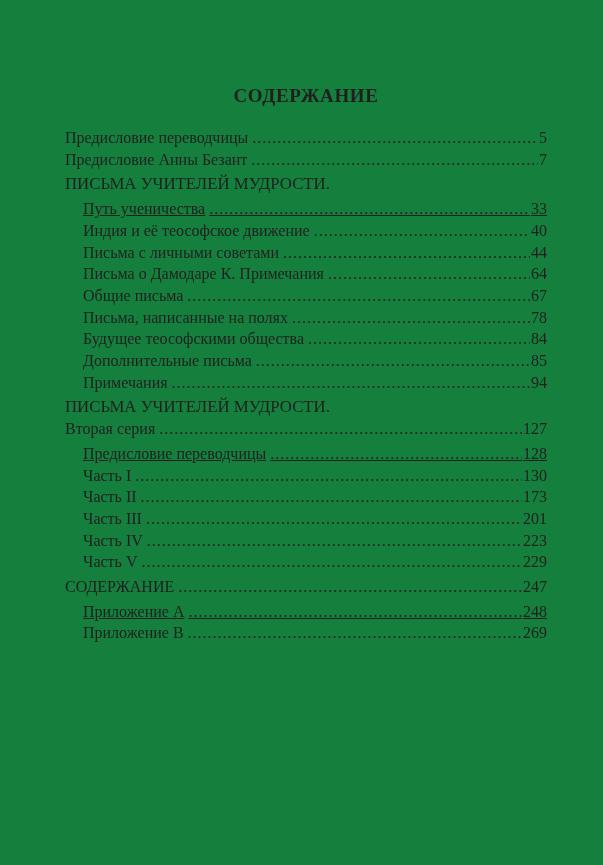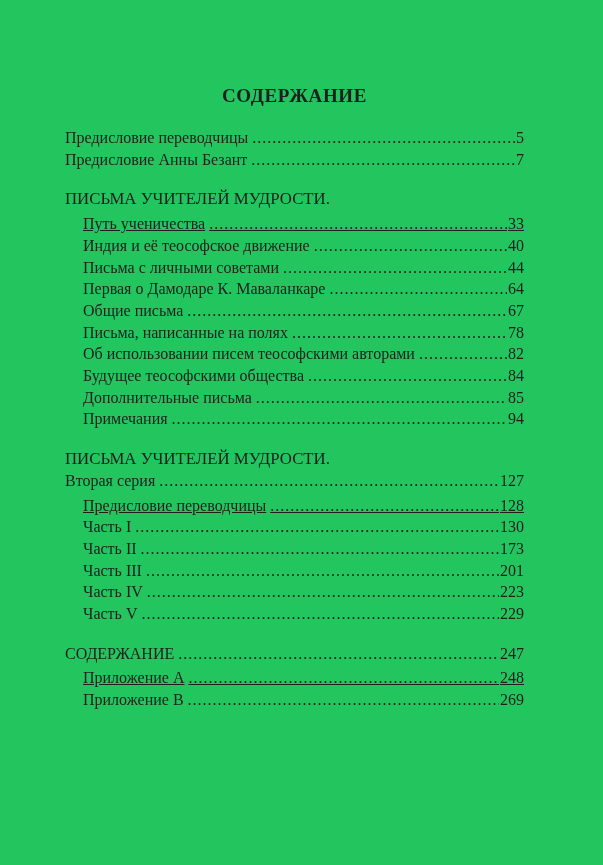--- a/index.html
+++ b/index.html
@@ -5,35 +5,35 @@
   html, body {
     margin: 0;
     padding: 0;
     background: #ffffff;
   }
   .page {
     position: relative;
     width: 603px;
     height: 865px;
     box-sizing: border-box;
-    background: #22c55e;
-    padding: 86px 79px 30px 65px;
+    background: #15803d;
+    padding: 86px 56px 30px 65px;
     font-family: "Liberation Serif", "DejaVu Serif", serif;
     color: #1f1f1f;
     overflow: hidden;
   }
   .title {
     font-size: 19px;
     font-weight: 700;
     line-height: 19px;
     text-align: center;
     letter-spacing: 0.6px;
     margin: 0 0 22px 0;
   }
-  .toc-group { margin-top: 18px; }
+  .toc-group { margin-top: 3px; }
   .toc-group:first-child { margin-top: 0; }
   .toc-heading {
     font-size: 16.8px;
     line-height: 21.7px;
     white-space: nowrap;
   }
   .toc-row {
     display: flex;
     align-items: baseline;
     font-size: 16px;
@@ -85,38 +85,33 @@
           <span class="toc-label">Индия и её теософское движение</span>
           <span class="toc-dots"></span>
           <span class="toc-page">40</span>
         </div>
         <div class="toc-row indent1">
           <span class="toc-label">Письма с личными советами</span>
           <span class="toc-dots"></span>
           <span class="toc-page">44</span>
         </div>
         <div class="toc-row indent1">
-          <span class="toc-label">Первая о Дамодаре К. Маваланкаре</span>
+          <span class="toc-label">Письма о Дамодаре К. Примечания</span>
           <span class="toc-dots"></span>
           <span class="toc-page">64</span>
         </div>
         <div class="toc-row indent1">
           <span class="toc-label">Общие письма</span>
           <span class="toc-dots"></span>
           <span class="toc-page">67</span>
         </div>
         <div class="toc-row indent1">
           <span class="toc-label">Письма, написанные на полях</span>
           <span class="toc-dots"></span>
           <span class="toc-page">78</span>
-        </div>
-        <div class="toc-row indent1">
-          <span class="toc-label">Об использовании писем теософскими авторами</span>
-          <span class="toc-dots"></span>
-          <span class="toc-page">82</span>
         </div>
         <div class="toc-row indent1">
           <span class="toc-label">Будущее теософскими общества</span>
           <span class="toc-dots"></span>
           <span class="toc-page">84</span>
         </div>
         <div class="toc-row indent1">
           <span class="toc-label">Дополнительные письма</span>
           <span class="toc-dots"></span>
           <span class="toc-page">85</span>

